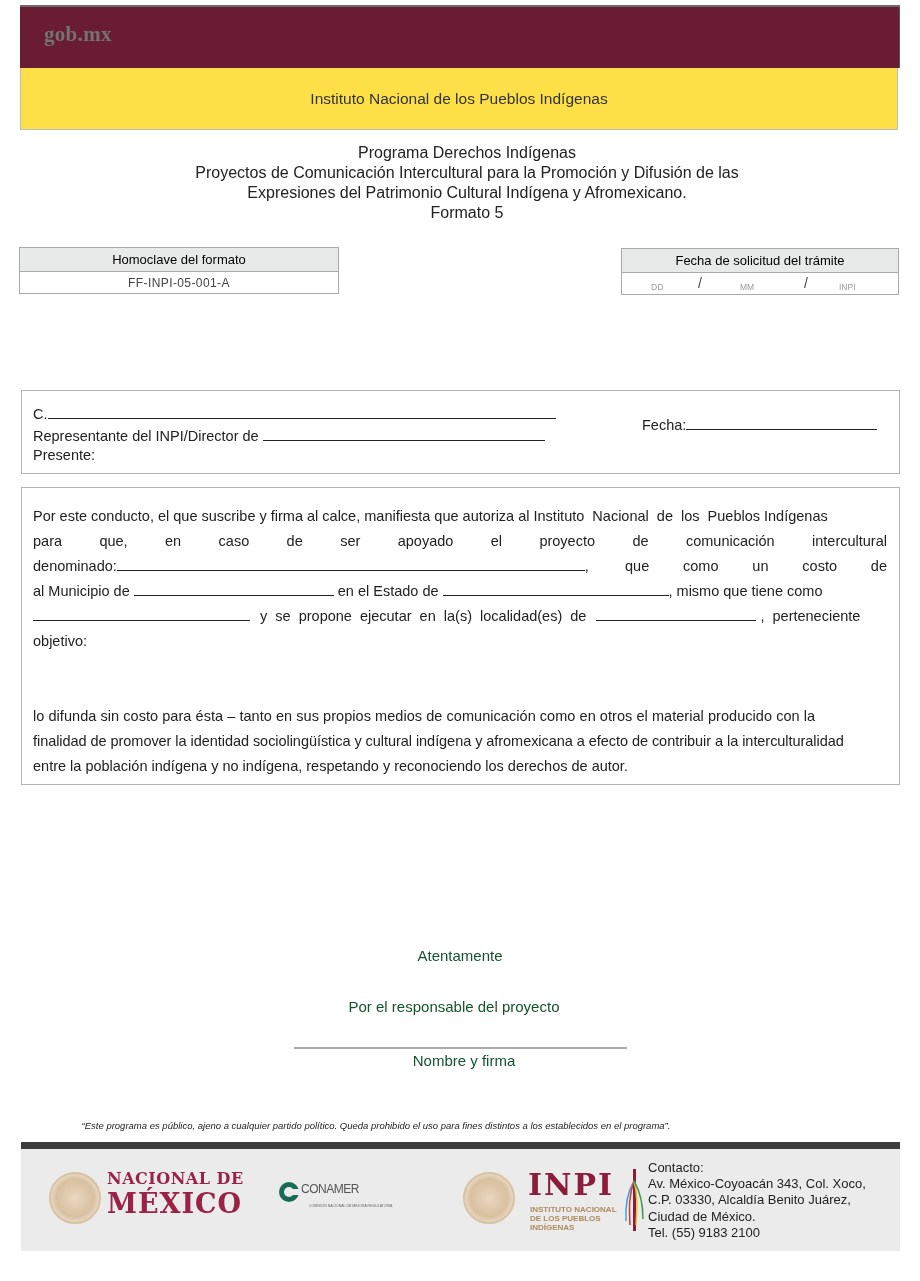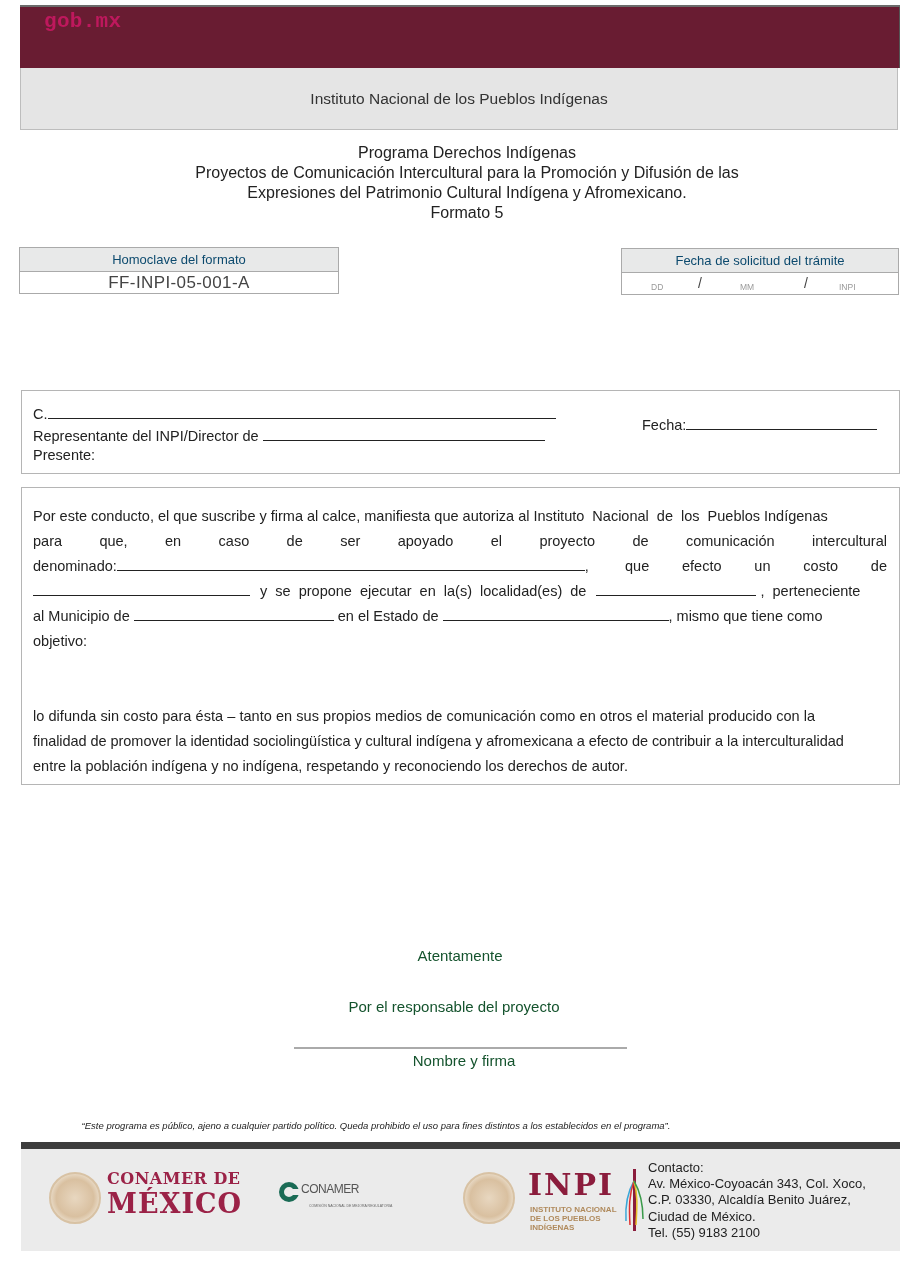--- a/index.html
+++ b/index.html
@@ -5,34 +5,34 @@
   html, body { margin: 0; padding: 0; background: #ffffff; }
   body {
     width: 920px; height: 1281px; position: relative; overflow: hidden;
     font-family: "Liberation Sans", sans-serif; color: #222;
   }
   .abs { position: absolute; }
 
   
   .hdr-topline { left: 20px; top: 5px; width: 880px; height: 2px; background: #6b6b6b; }
   .hdr-bar { left: 20px; top: 7px; width: 879px; height: 61px; background: #691c32; border-right: 1px solid #555; }
-  .hdr-logo { left: 44px; top: 10px; color: #be185d; font-family: Liberation Mono, monospace; font-weight: bold; font-size: 21px; letter-spacing: 0.3px; }
-  .hdr-sub { left: 20px; top: 68px; width: 876px; height: 61px; background: #e5e5e5; border: 1px solid #bdbdbd; border-top: none;
+  .hdr-logo { left: 44px; top: 22px; color: #737373; font-family: Liberation Serif, serif; font-weight: bold; font-size: 21px; letter-spacing: 0.3px; }
+  .hdr-sub { left: 20px; top: 68px; width: 876px; height: 61px; background: #fde047; border: 1px solid #bdbdbd; border-top: none;
              display: flex; align-items: center; justify-content: center; font-size: 15.5px; color: #333; }
 
   
   .titles { left: 0; top: 143px; width: 920px; text-align: center; font-size: 16px; line-height: 20px; color: #222; padding-left: 7px; }
   .titles div { height: 20px; }
 
   
   .smalltbl { border: 1.5px solid #aaa; background: #fff; }
-  .smalltbl .th { height: 23px; background: #e8e9e9; border-bottom: 1.5px solid #aaa; display: flex; align-items: center; justify-content: center; font-size: 13px; color: #0c4a6e; }
+  .smalltbl .th { height: 23px; background: #e8e9e9; border-bottom: 1.5px solid #aaa; display: flex; align-items: center; justify-content: center; font-size: 13px; color: #000000; }
   .smalltbl .td { height: 21px; display: flex; align-items: center; justify-content: center; }
   .homoclave { left: 19px; top: 247px; width: 318px; }
-  .homoclave .td { font-size: 17px; color: #444; letter-spacing: 0.4px; font-weight: 300; }
+  .homoclave .td { font-size: 12px; color: #444; letter-spacing: 0.4px; font-weight: 300; }
   .fecha-tramite { left: 621px; top: 248px; width: 276px; }
   .fecha-tramite .td { position: relative; }
   .fecha-tramite .td span { position: absolute; color: #999; }
   .fecha-tramite .dd { left: 29px; top: 9px; font-size: 8.5px; }
   .fecha-tramite .s1 { left: 76px; top: 2px; font-size: 14px; color: #444 !important; }
   .fecha-tramite .mm { left: 118px; top: 9px; font-size: 8.5px; }
   .fecha-tramite .s2 { left: 182px; top: 2px; font-size: 14px; color: #444 !important; }
   .fecha-tramite .aaaa { left: 217px; top: 9px; font-size: 8.5px; }
 
   
@@ -147,40 +147,40 @@
         <span>de</span>
         <span>comunicación</span>
         <span>intercultural</span>
       </div>
     <div class="row">
       <span>
         <span>denominado:</span><span class="u" style="width:468px"></span>,
       </span>
       <span id="line3words" style="display:flex; justify-content:space-between; width:262px">
           <span>que</span>
-          <span>efecto</span>
+          <span>como</span>
           <span>un</span>
           <span>costo</span>
           <span>de</span>
         </span>
-    </div>
-    <div class="row left">
-      <span class="u" style="width:217px"></span>
-      <span style="white-space:pre; margin-left:6px">y  se  propone  ejecutar  en  la(s)  localidad(es)  de</span>
-      <span class="u" style="width:160px; margin-left:6px"></span>
-      <span style="white-space:pre">,  perteneciente</span>
     </div>
     <div class="row left">
       <span>al Municipio de</span>
       <span class="u" style="width:200px"></span>
       <span>en el Estado de</span>
       <span class="u" style="width:226px"></span>
         <span style="margin-left:-4px">, mismo que tiene como</span>
     </div>
     <div class="row left">
+      <span class="u" style="width:217px"></span>
+      <span style="white-space:pre; margin-left:6px">y  se  propone  ejecutar  en  la(s)  localidad(es)  de</span>
+      <span class="u" style="width:160px; margin-left:6px"></span>
+      <span style="white-space:pre">,  perteneciente</span>
+    </div>
+    <div class="row left">
       <span>objetivo:</span>
     </div>
   </div>
   <div class="para p2">
     <div class="row">
         <span style="letter-spacing:0.05px">lo difunda sin costo para ésta – tanto en sus propios medios de comunicación como en otros el material producido con la</span>
       </div>
     <div class="row">
         <span style="letter-spacing:-0.05px">finalidad de promover la identidad sociolingüística y cultural indígena y afromexicana a efecto de contribuir a la interculturalidad</span>
       </div>
@@ -193,21 +193,21 @@
 <div class="abs sig atent">Atentamente</div>
 <div class="abs sig porel">Por el responsable del proyecto</div>
 <div class="abs sigline"></div>
 <div class="abs sig nombre">Nombre y firma</div>
 
 <div class="abs disclaimer">“Este programa es público, ajeno a cualquier partido político. Queda prohibido el uso para fines distintos a los establecidos en el programa”.</div>
 <div class="abs ftr-bar"></div>
 <div class="abs ftr">
   <div class="abs seal gob-seal"></div>
   <div class="abs gob-text">
-    <div class="a">CONAMER DE</div>
+    <div class="a">NACIONAL DE</div>
     <div class="b">MÉXICO</div>
   </div>
   <div class="abs conamer">
     <div class="c-icon"></div>
     <div class="c-text">CONAMER</div>
     <div class="c-sub">COMISIÓN NACIONAL DE MEJORA REGULATORIA</div>
   </div>
   <div class="abs seal inpi-seal"></div>
   <div class="abs inpi-big">INPI</div>
   <div class="abs inpi-small">

